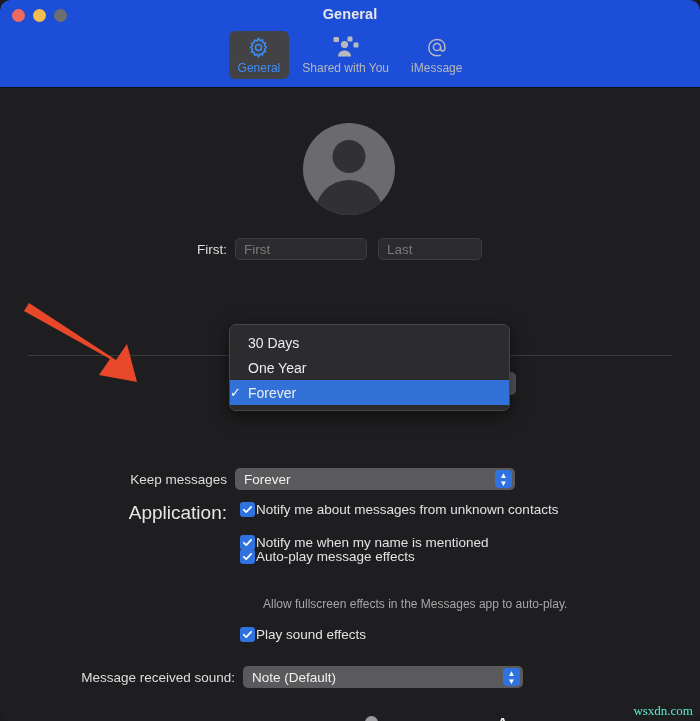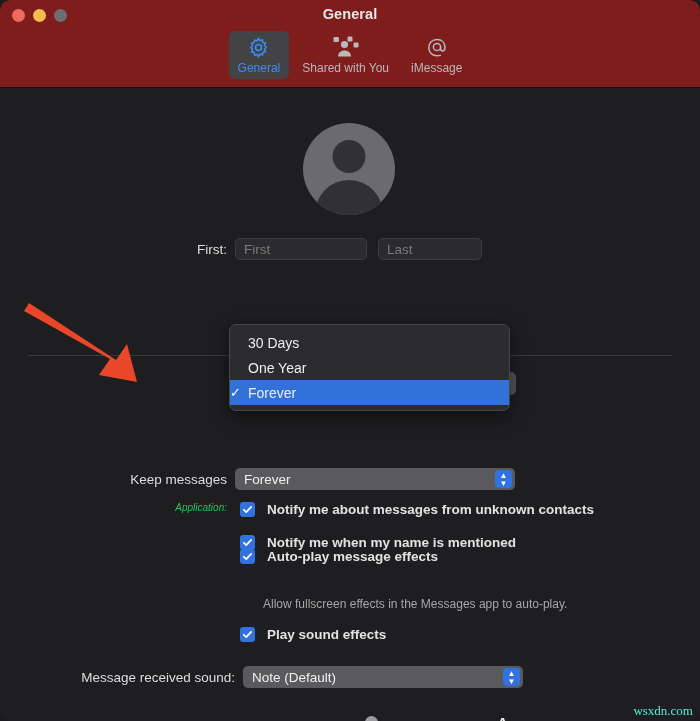--- a/index.html
+++ b/index.html
@@ -19,21 +19,21 @@
     background: #1e1e20;
     border-radius: 10px;
     overflow: hidden;
   }
 
   
   #toolbar {
     position: absolute;
     left: 0; top: 0;
     width: 700px; height: 88px;
-    background: #7f1d1d;
+    background: #1d4ed8;
     border-top-left-radius: 10px;
     border-top-right-radius: 10px;
     border-bottom: 1px solid #111113;
   }
 
   #traffic-lights {
     position: absolute;
     left: 12px; top: 9px;
     display: flex;
     gap: 8px;
@@ -223,31 +223,29 @@
   }
   .menu-item:not(.selected) .menu-check { color: transparent; }
 
   
   #application-label {
     position: absolute;
     left: 0; top: 414px;
     width: 235px;
     padding-right: 8px;
     text-align: right;
-    color: #22c55e;
-    font-size: 10px;
-    font-style: italic;
+    color: #e5e5e5;
+    font-size: 19px;
   }
   .checkrow {
     position: absolute;
     left: 240px;
     display: flex;
     align-items: center;
-    gap: 12px;
-    font-weight: bold;
+    gap: 1px;
   }
   .checkbox {
     width: 15px; height: 15px;
     border-radius: 3px;
     background: #2f72e0;
     flex: none;
     display: flex;
     align-items: center;
     justify-content: center;
     cursor: default;

